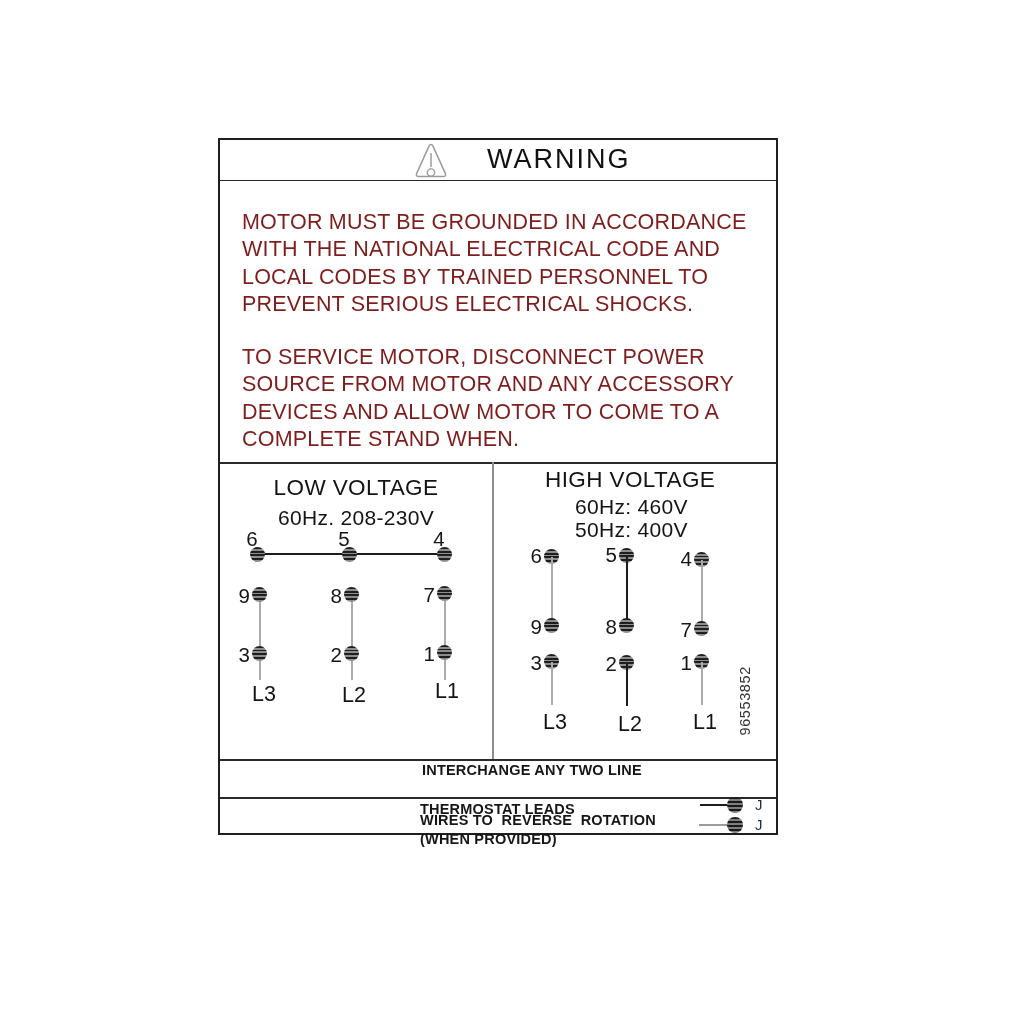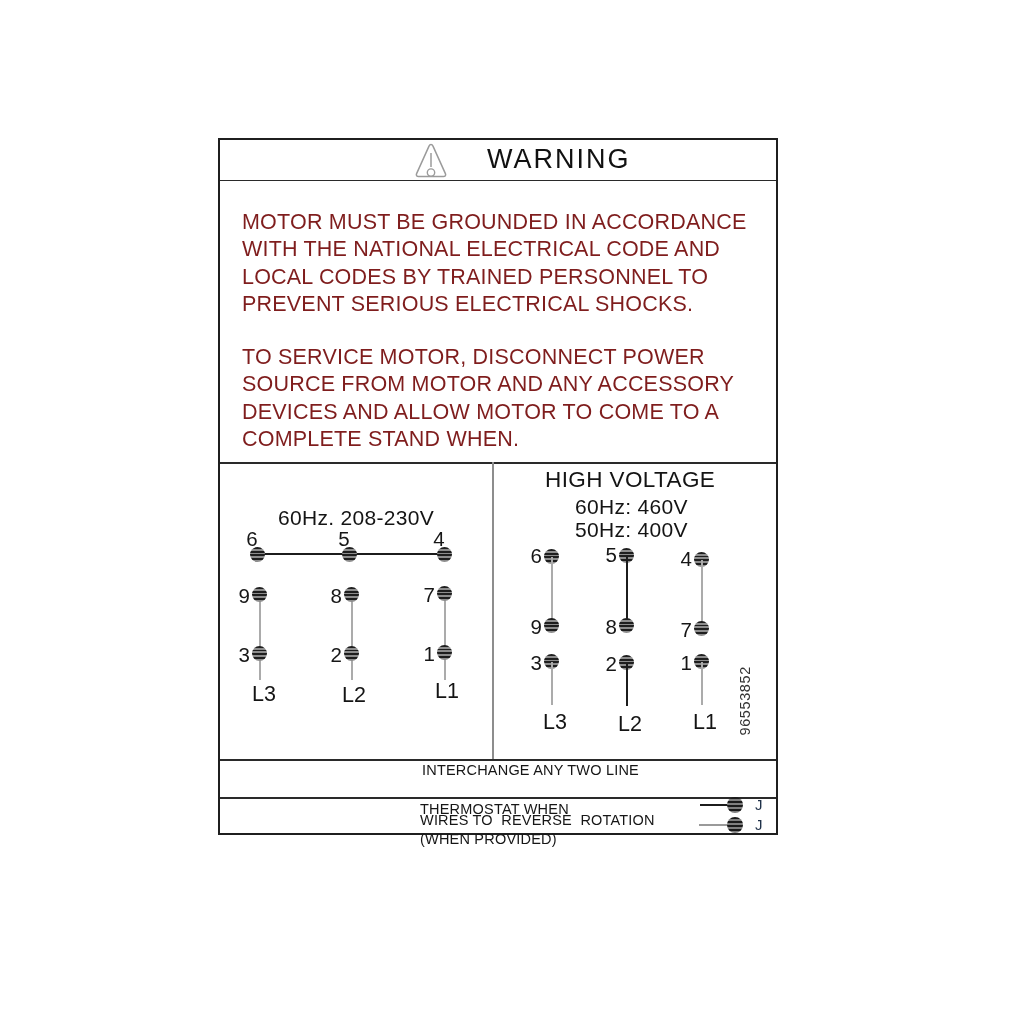--- a/index.html
+++ b/index.html
@@ -46,21 +46,21 @@
   .num-l{text-align:right;}
   .wire{position:absolute;width:1.6px;background:#ababab;}
   .wire-dark{background:#1c1c1c;}
   .busline{position:absolute;height:1.6px;background:#1c1c1c;}
   .lline{position:absolute;font-size:21.5px;width:46px;text-align:center;color:#141414;}
   
   .serial{position:absolute;left:236px;top:231px;width:66px;height:17px;
           transform:rotate(-90deg);transform-origin:center;
           font-size:14.5px;letter-spacing:0.6px;color:#333;text-align:center;}
   
-  .foot-txt{position:absolute;font-size:14.5px;letter-spacing:0.2px;white-space:pre;color:#161616;}
+  .foot-txt{position:absolute;font-size:14.5px;letter-spacing:0.2px;white-space:pre;color:#161616;font-weight:bold;}
   .lead-wire{position:absolute;height:1.5px;}
   .lead-dot{position:absolute;width:16px;height:16px;border-radius:50%;
        background:repeating-linear-gradient(180deg,#1a1a1a 0px,#1a1a1a 2px,#7f7f7f 2px,#7f7f7f 4px);}
   .lead-j{position:absolute;font-size:15px;color:#20324a;}
 </style>
 </head>
 <body>
 
 <div class="label">
 
@@ -81,20 +81,21 @@
 PREVENT SERIOUS ELECTRICAL SHOCKS.</div>
   <div class="para para2">TO SERVICE MOTOR, DISCONNECT POWER
 SOURCE FROM MOTOR AND ANY ACCESSORY
 DEVICES AND ALLOW MOTOR TO COME TO A
 COMPLETE STAND WHEN.</div>
 
   <div class="hline div-top"></div>
   <div class="vdiv"></div>
 
   <div class="dgm dgm-lv">
+    <div class="dgm-title lv-title">LOW VOLTAGE</div>
     <div class="dgm-sub lv-sub">60Hz. 208-230V</div>
 
     <div class="busline" style="left:38px;top:90px;width:187px;"></div>
 
     <span class="num num-t" style="left:21px;top:64px;">6</span>
     <span class="dot" style="left:30px;top:84px;"></span>
     <div class="wire" style="left:39px;top:132px;height:85px;"></div>
     <span class="num num-l" style="left:8px;top:121px;">9</span>
     <span class="dot" style="left:32px;top:124px;"></span>
     <span class="num num-l" style="left:8px;top:180px;">3</span>
@@ -155,21 +156,21 @@
     <div class="wire" style="left:225px;top:199px;height:43px;"></div>
     <span class="lline" style="left:206px;top:247px;">L1</span>
 
     <div class="serial">96553852</div>
   </div>
 
   <div class="hline div-foot1"></div>
   <div class="foot-txt" style="left:202px;top:622px;">INTERCHANGE ANY TWO LINE</div>
   <div class="foot-txt" style="left:200px;top:672px;">WIRES TO  REVERSE  ROTATION</div>
   <div class="hline div-foot2"></div>
-  <div class="foot-txt" style="left:200px;top:661px;">THERMOSTAT WHEN</div>
+  <div class="foot-txt" style="left:200px;top:661px;">THERMOSTAT LEADS</div>
   <div class="foot-txt" style="left:200px;top:691px;">(WHEN PROVIDED)</div>
 
   <div class="lead-wire" style="left:480px;top:664px;width:30px;background:#1c1c1c;"></div>
   <span class="lead-dot" style="left:507px;top:657px;"></span>
   <span class="lead-j" style="left:535px;top:656px;">J</span>
 
   <div class="lead-wire" style="left:479px;top:684px;width:31px;background:#9a9a9a;"></div>
   <span class="lead-dot" style="left:507px;top:677px;"></span>
   <span class="lead-j" style="left:535px;top:676px;">J</span>
 

